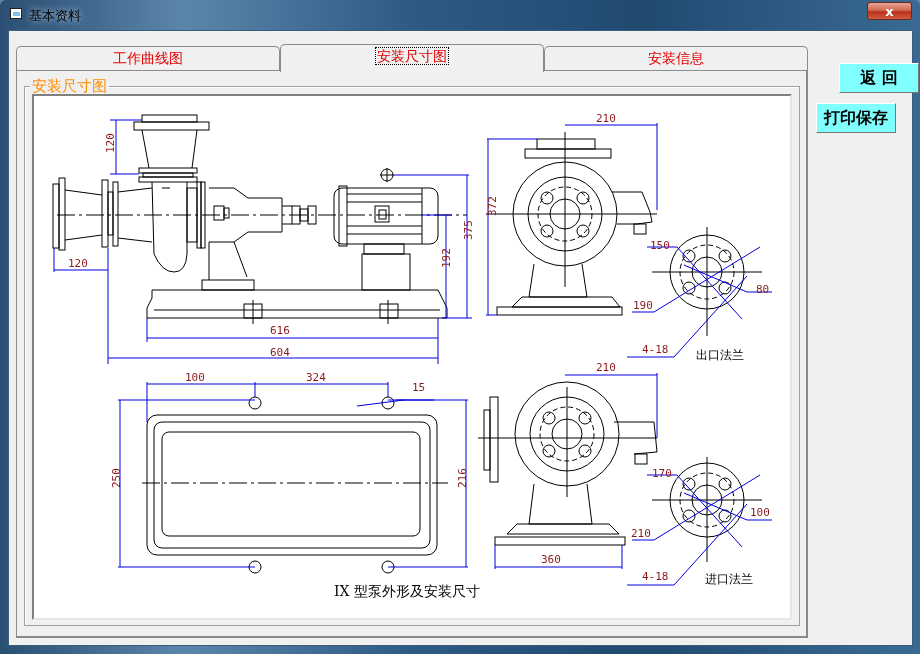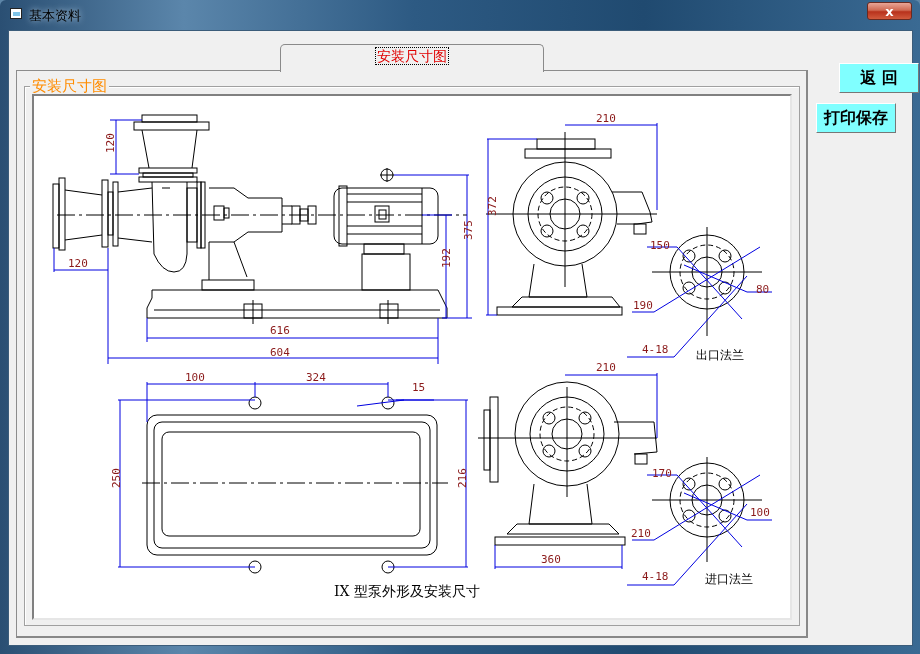--- a/index.html
+++ b/index.html
@@ -33,21 +33,23 @@
 <div class="win">
   <div class="titlebar">
     <div class="title-icon"></div>
     <div class="title-text">基本资料</div>
     <div class="close-btn">x</div>
   </div>
   <div class="client"></div>
 
   <div class="tabpanel" style="left:9px;top:38px;">
   </div>
+  <div class="tab" style="left:16px;top:46px;width:264px;"><span>工作曲线图</span></div>
   <div class="tab active" style="left:280px;top:44px;width:264px;height:28px;"><span>安装尺寸图</span></div>
+  <div class="tab" style="left:544px;top:46px;width:264px;"><span>安装信息</span></div>
   <div class="tab-body" style="left:16px;top:70px;width:792px;height:568px;"></div>
 
   <div class="groupbox" style="left:24px;top:86px;width:776px;height:540px;"></div>
   <div class="group-label" style="left:30px;top:77px;">安装尺寸图</div>
 
   <div class="canvas" style="left:32px;top:94px;width:760px;height:526px;">
     <svg width="756" height="522" viewBox="32 94 756 522" style="position:absolute;left:0;top:0;">
       <g stroke="#000" fill="none" stroke-width="1">
 
         <g>

